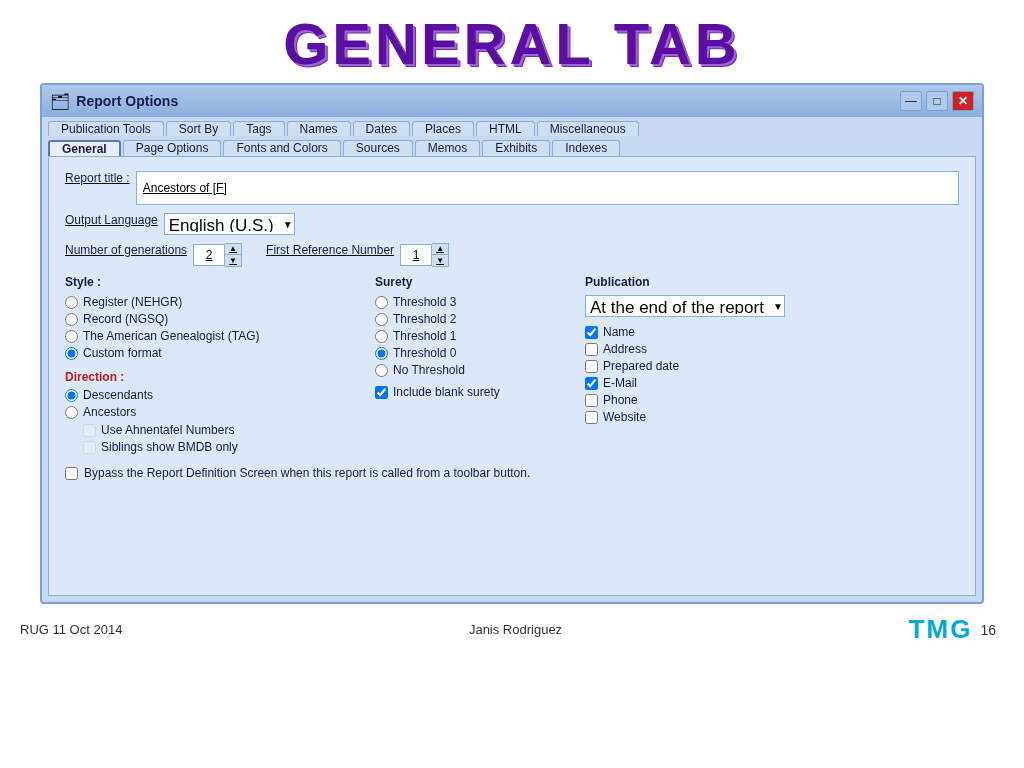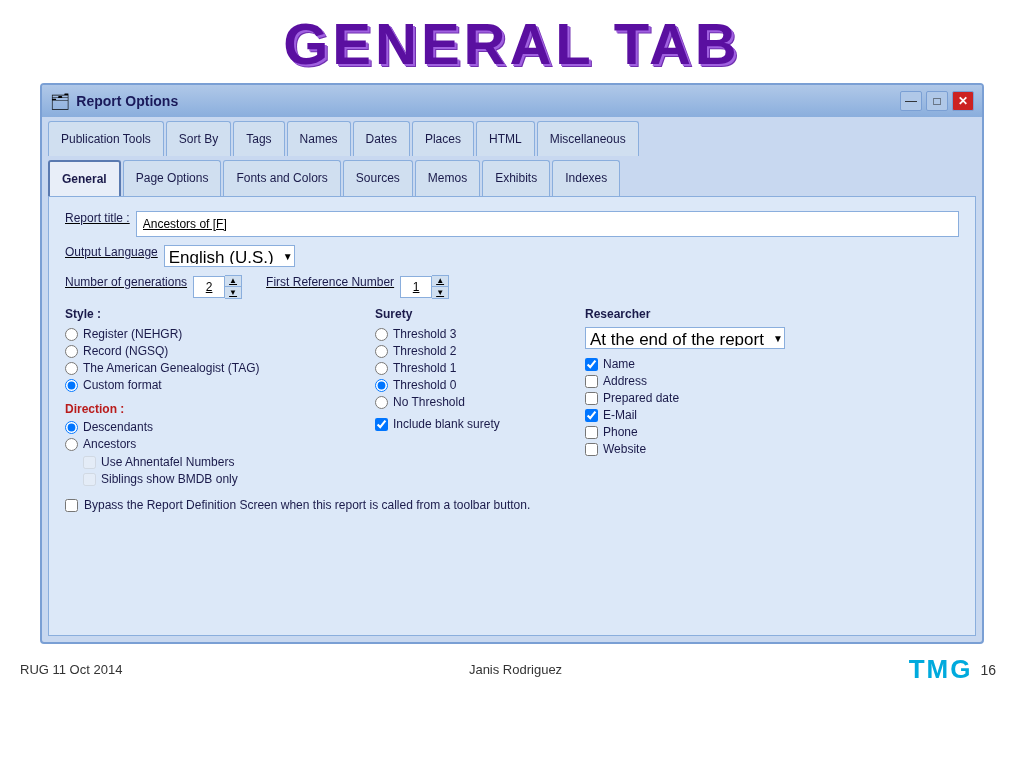--- a/index.html
+++ b/index.html
@@ -76,21 +76,21 @@
       font-weight: bold;
     }
 
     
     .tab-row {
       display: flex;
       padding: 4px 6px 0 6px;
       gap: 2px;
     }
     .tab {
-      padding: 10px 12px;
+      padding: 0 12px;
       background: #d0dff0;
       border: 1px solid #8aaedd;
       border-bottom: none;
       border-radius: 3px 3px 0 0;
       font-size: 12px;
       cursor: pointer;
       color: #1a1a4a;
       white-space: nowrap;
     }
     .tab.active {
@@ -121,21 +121,21 @@
       font-size: 12px;
       color: #1a1a4a;
       margin-right: 6px;
       white-space: nowrap;
     }
     .form-input {
       border: 1px solid #8aaedd;
       background: white;
       padding: 2px 6px;
       font-size: 12px;
-      height: 26px;
+      height: 34px;
     }
     .form-input.title-input {
       flex: 1;
     }
     .select-wrapper {
       position: relative;
       display: inline-flex;
       align-items: center;
     }
     .form-select {
@@ -432,21 +432,21 @@
             <span>No Threshold</span>
           </label>
         </div>
         <label class="check-item" style="margin-top:8px;">
           <input type="checkbox" checked="" style="">
           <span>Include blank surety</span>
         </label>
       </div>
 
       <div class="col-researcher">
-        <div class="col-header">Researcher</div>
+        <div class="col-header">Publication</div>
         <div class="researcher-select-row">
           <div class="select-wrapper">
             <select class="form-select" style="width:200px;">
               <option>At the end of the report</option>
             </select>
             <span class="select-arrow">▼</span>
           </div>
         </div>
         <div class="check-group">
           <label class="check-item">

